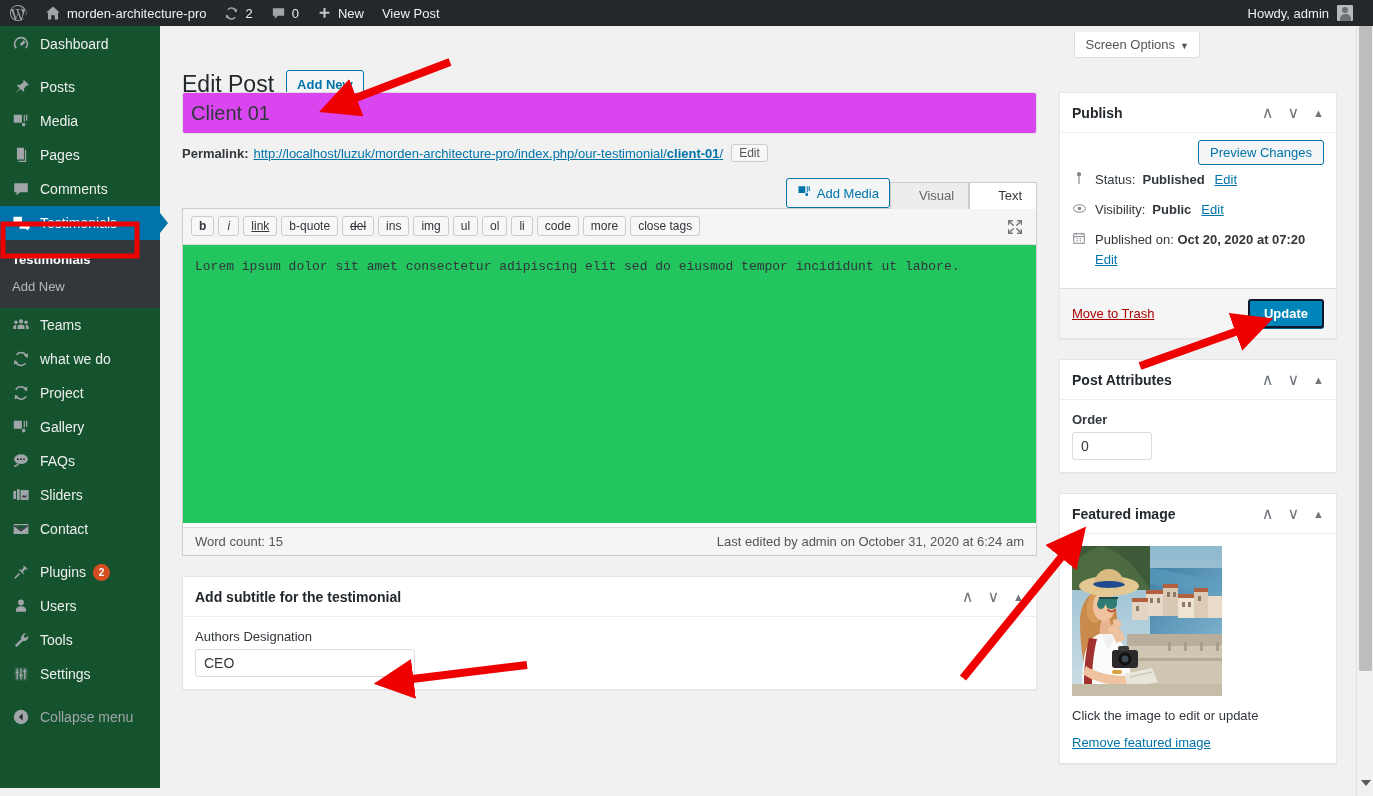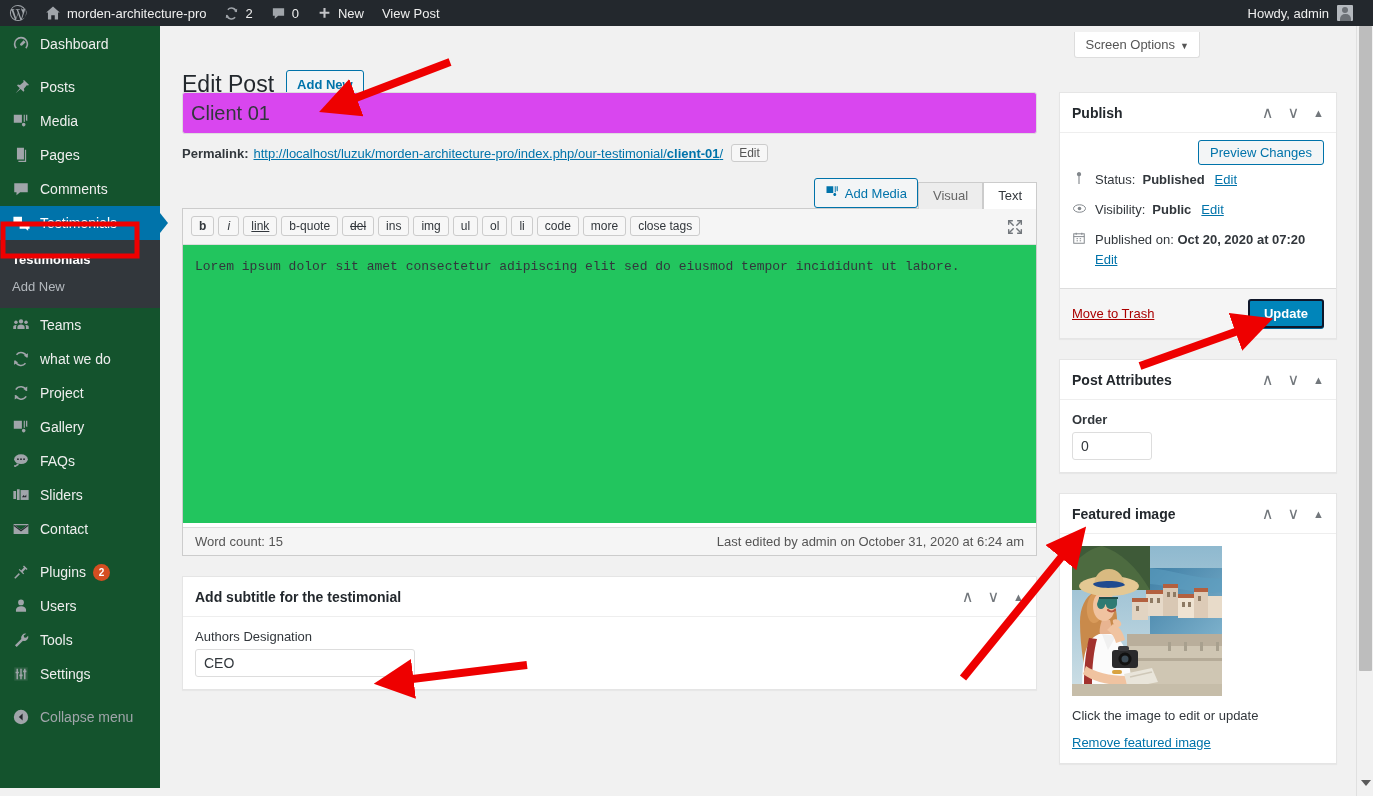--- a/index.html
+++ b/index.html
@@ -139,21 +139,21 @@
   #editor-wrap { margin-top: 16px; position: relative; }
   #add-media-row { display: flex; align-items: flex-end; justify-content: flex-end; }
   .btn-addmedia {
     display: inline-flex; align-items: center; gap: 5px;
     font-size: 13px; padding: 5px 10px;
     border: 1px solid #0073aa; color: #0073aa; background: #f3f5f6;
     border-radius: 3px; cursor: pointer;
   }
   .editor-tabs { display: flex; align-items: flex-end; }
   .ed-tab {
-    font-size: 13px; padding: 5px 14px 6px 14px;
+    font-size: 13px; padding: 5px 14px 6px 28px;
     border: 1px solid #ccc; border-bottom: none;
     background: #ededed; color: #666; cursor: pointer;
     position: relative; top: 1px;
   }
   .ed-tab.active { background: #fff; color: #32373c; border-color: #ccc; }
 
   #editor-box {
     margin-top: 0; border: 1px solid #ccc; background: #fff;
   }
   #quicktags {

